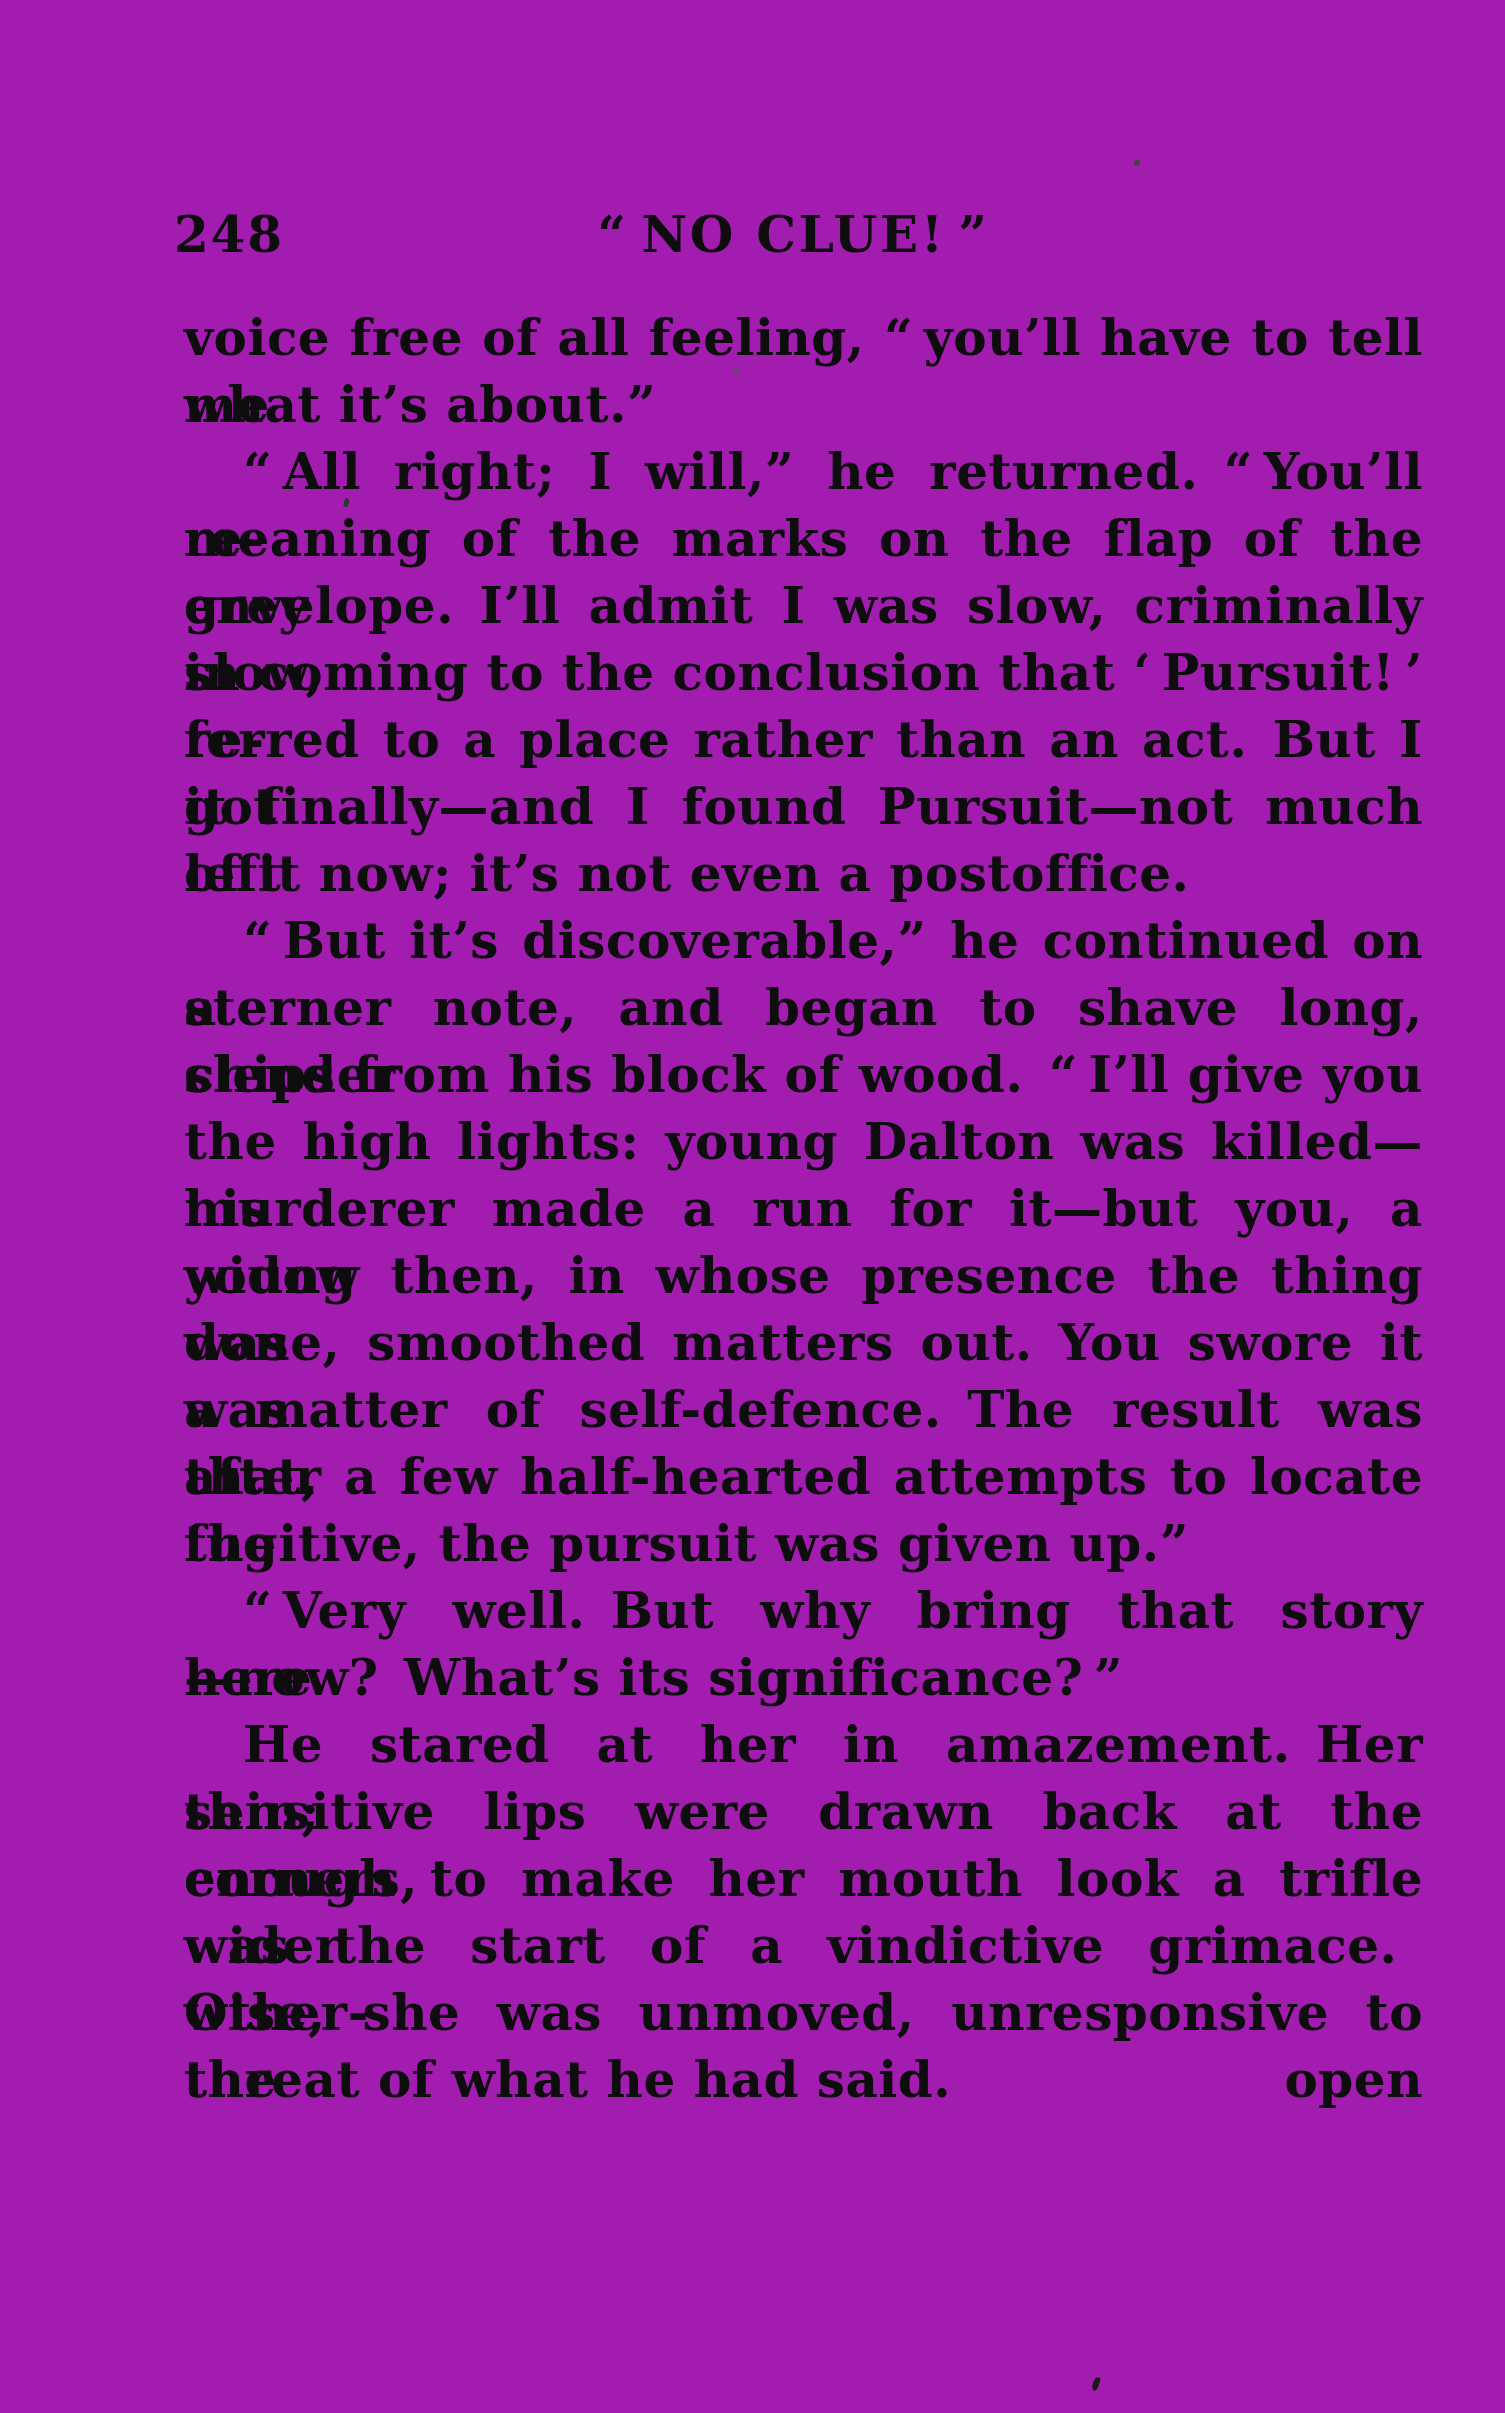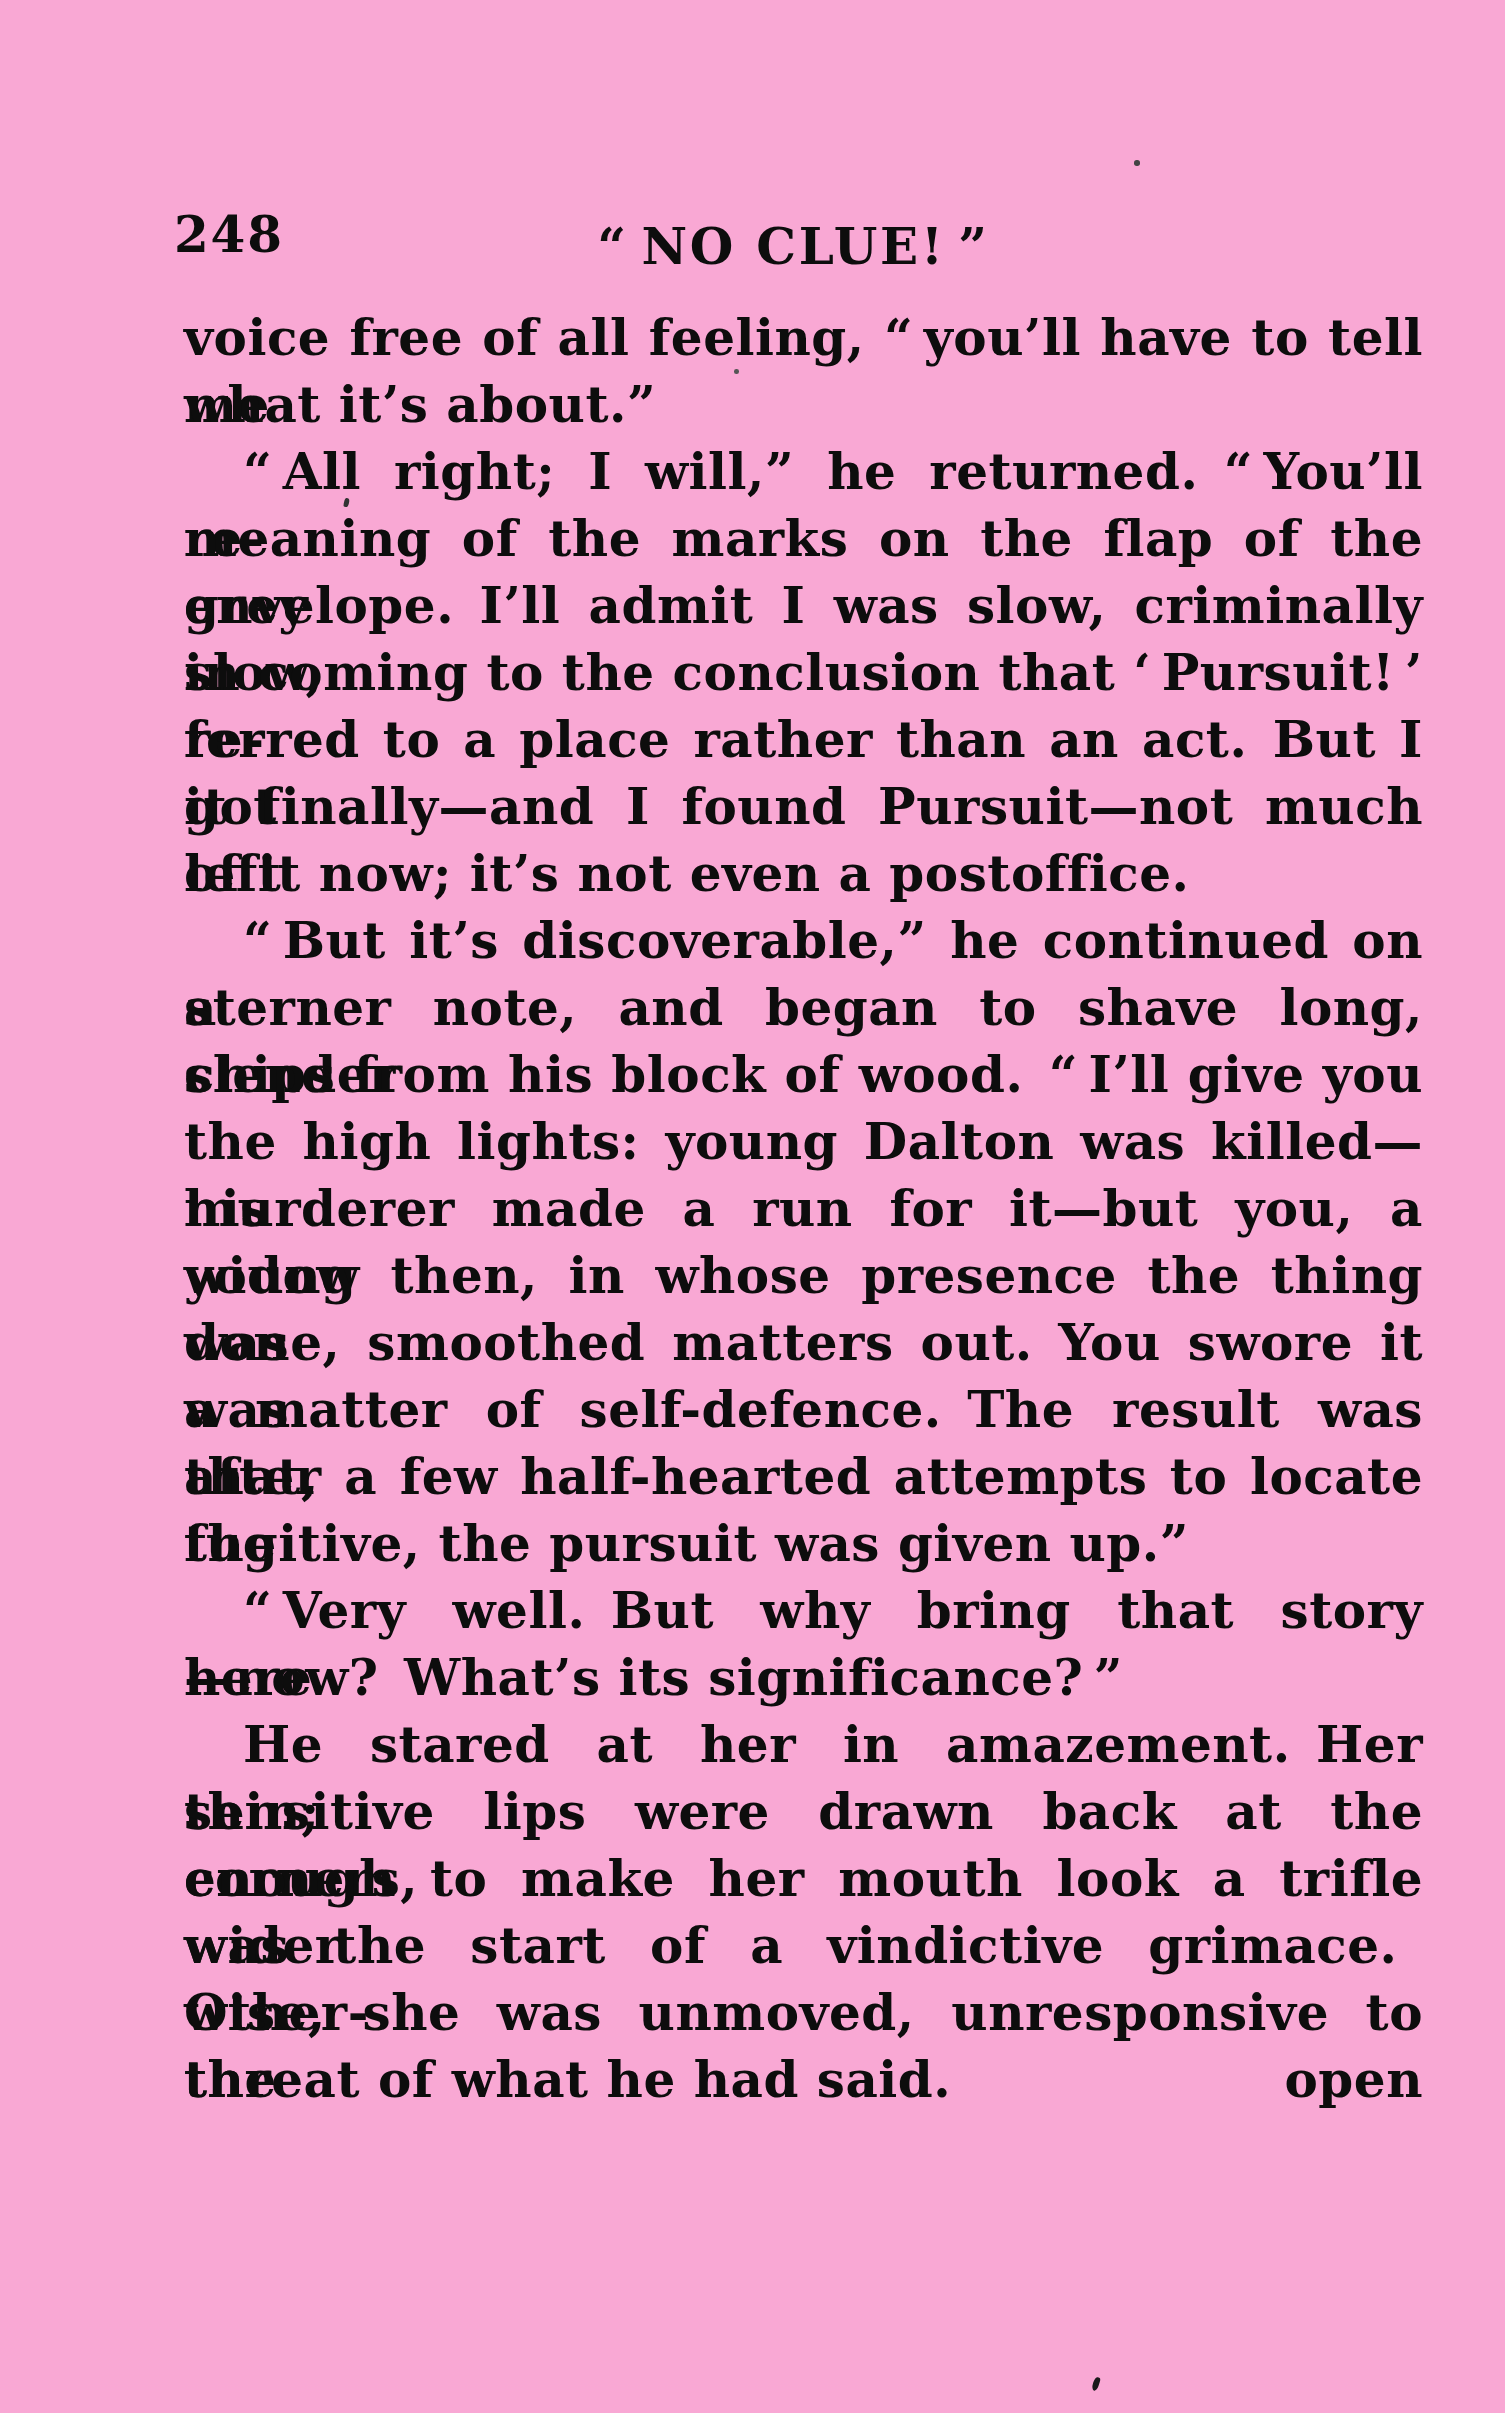--- a/index.html
+++ b/index.html
@@ -4,21 +4,21 @@
 <style>
   html, body {
     margin: 0;
     padding: 0;
     background: #ffffff;
   }
   .page {
     position: relative;
     width: 1506px;
     height: 2413px;
-    background: #f9a8d4;
+    background: #a21caf;
     overflow: hidden;
     font-family: "DejaVu Serif", "Liberation Serif", serif;
     font-weight: 700;
     color: #0d0d0d;
     -webkit-font-smoothing: antialiased;
   }
   .running-header {
     position: absolute;
     top: 201px;
     left: 174px;
@@ -32,21 +32,21 @@
     left: 0;
     top: 0;
     height: 67px;
     line-height: 67px;
     letter-spacing: 1.8px;
   }
   .header-title {
     position: absolute;
     left: 0;
     right: 0;
-    top: 12px;
+    top: 0;
     height: 67px;
     line-height: 67px;
     text-align: center;
     letter-spacing: 2.7px;
   }
   .body-text {
     position: absolute;
     top: 304px;
     left: 174px;
     width: 1239px;

